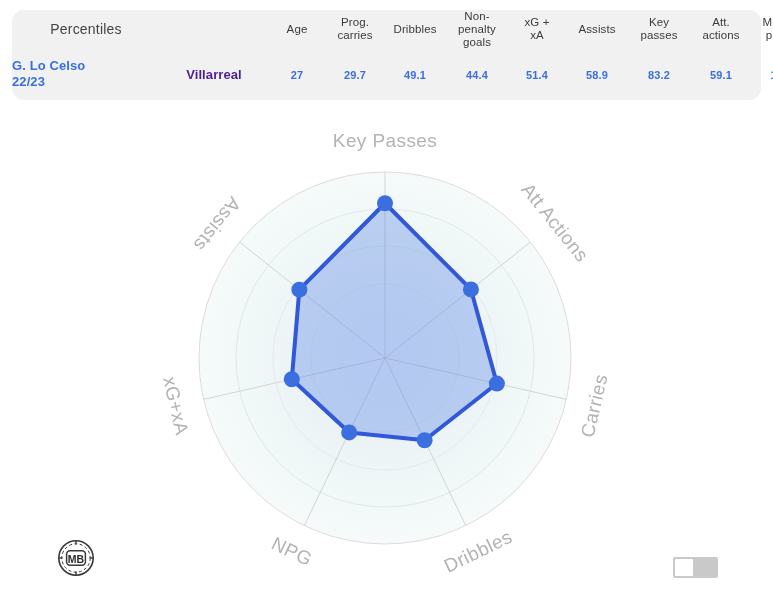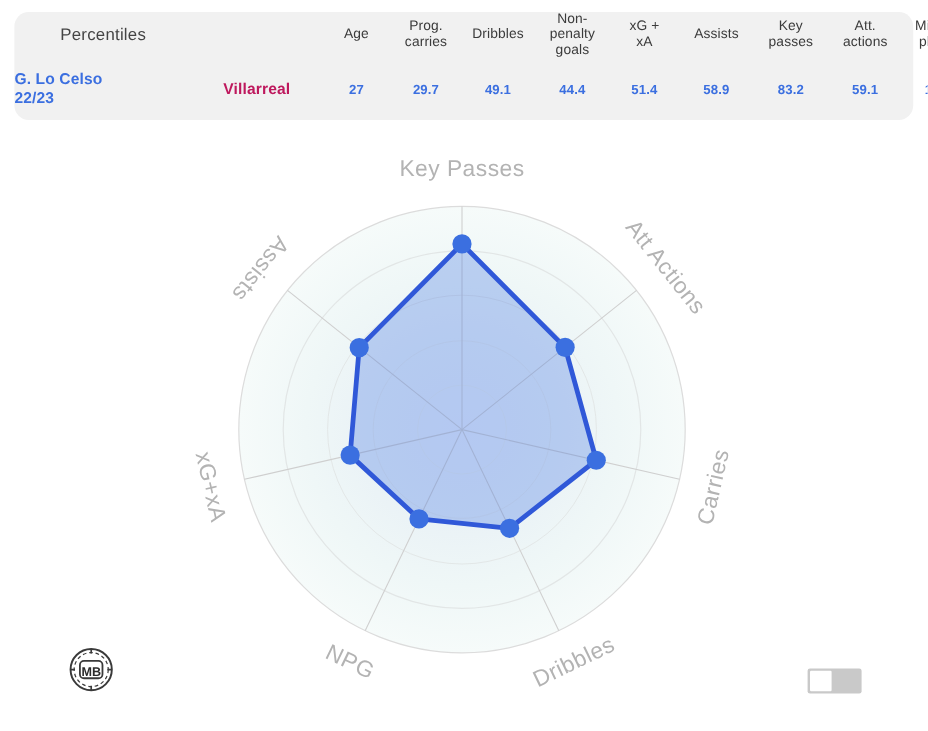--- a/index.html
+++ b/index.html
@@ -69,21 +69,21 @@
   .val-name {
     font-size: 13px;
     color: #3b6fe0;
     font-weight: bold;
     line-height: 1.25;
     text-align: left;
     letter-spacing: .1px;
   }
   .val-team {
     font-size: 13px;
-    color: #be185d;
+    color: #4c1d95;
     font-weight: bold;
     letter-spacing: .1px;
     margin-top: 41px;
   }
 
   
   #radar-area {
     position: absolute;
     left: 0;
     top: 105px;

